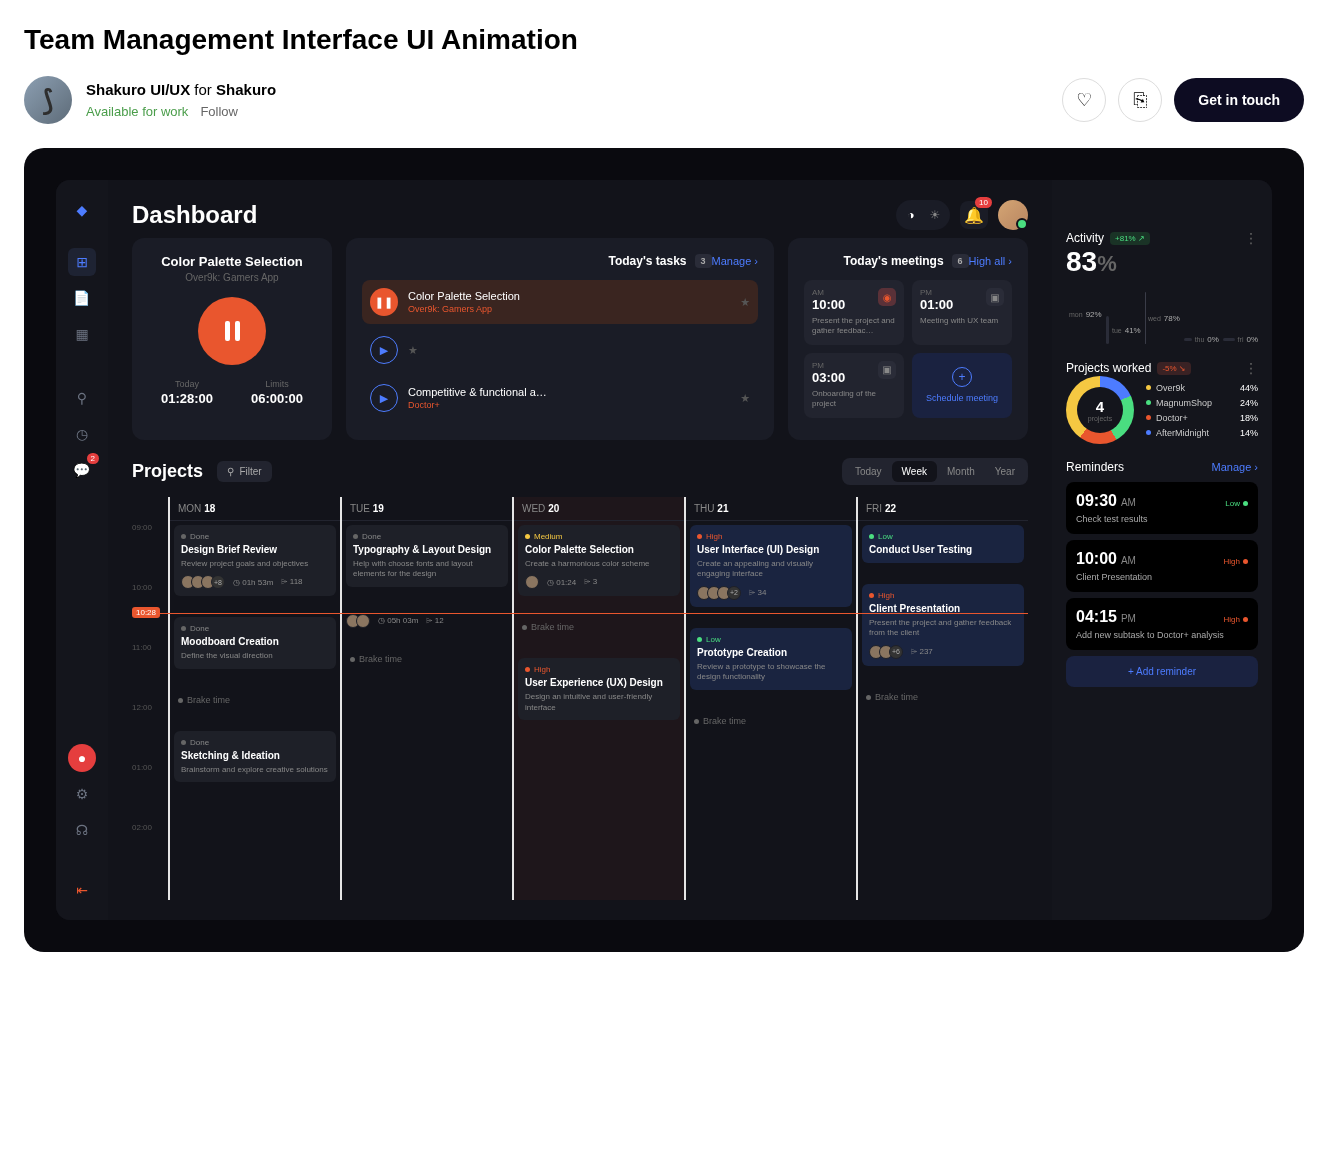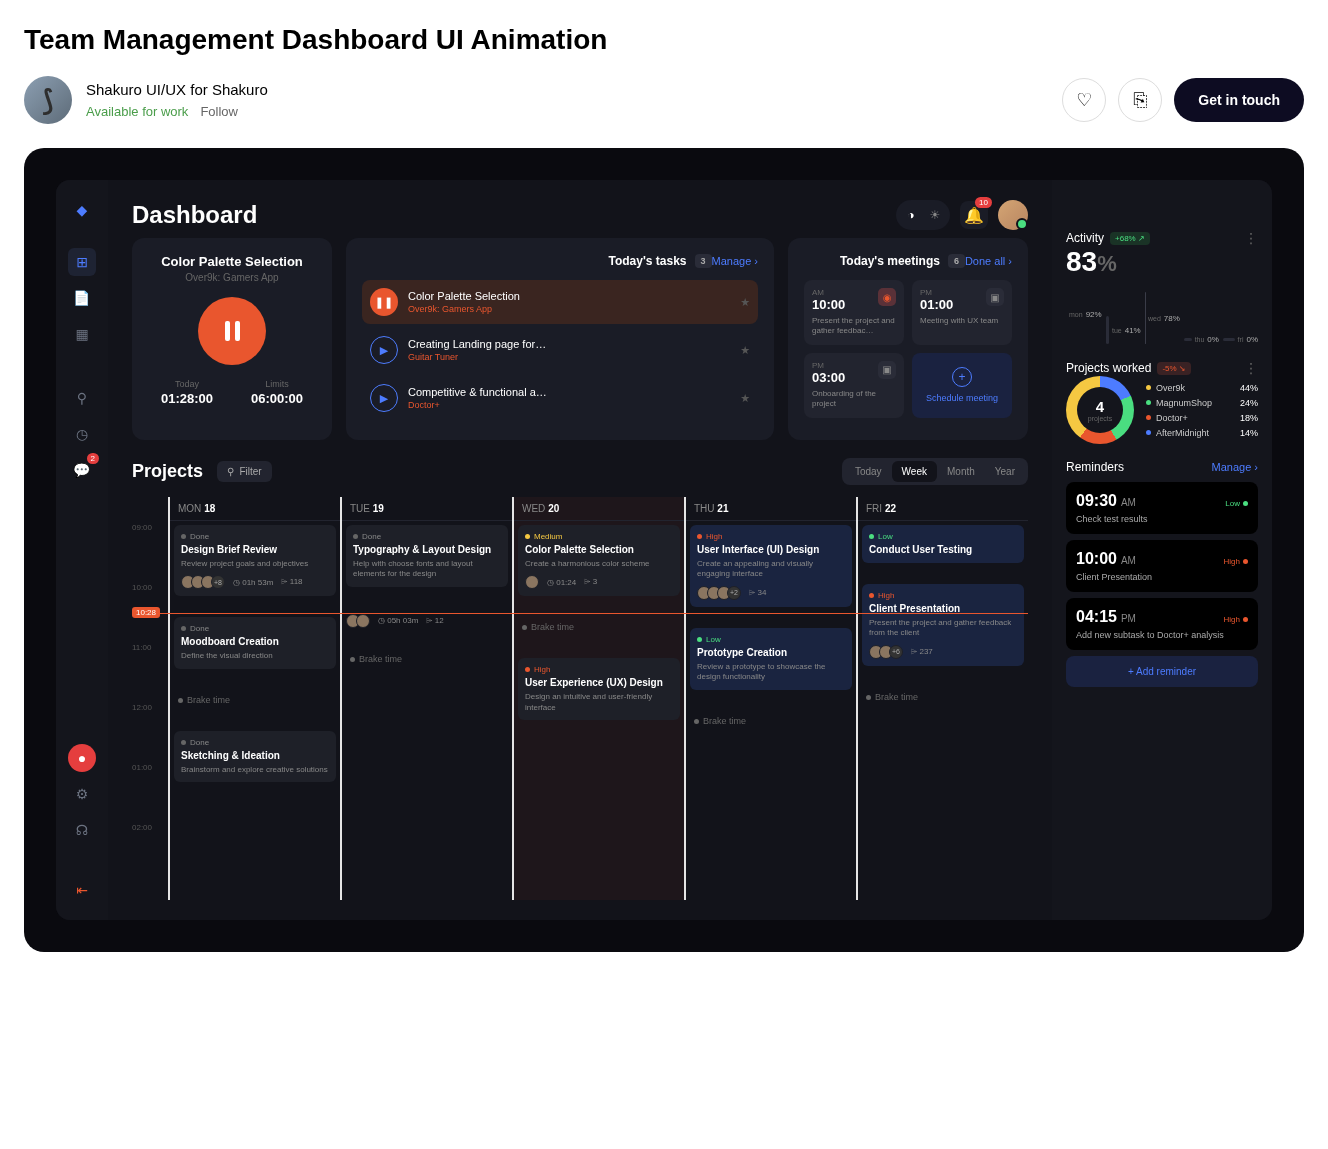--- a/index.html
+++ b/index.html
@@ -2,21 +2,21 @@
 <html><head>
 <meta charset="utf-8">
 <style>
 *{margin:0;padding:0;box-sizing:border-box;font-family:-apple-system,BlinkMacSystemFont,"Segoe UI",Helvetica,Arial,sans-serif}
 body{background:#fff;color:#000;padding:24px}
 h1{font-size:28px;font-weight:700;margin-bottom:20px}
 .header-row{display:flex;align-items:center;justify-content:space-between;margin-bottom:24px}
 .author-block{display:flex;align-items:center;gap:14px}
 .logo-circle{width:48px;height:48px;border-radius:50%;background:linear-gradient(135deg,#8c9fb2,#5d6b78);display:flex;align-items:center;justify-content:center;font-size:28px;font-weight:800;color:#2e2e2e}
 .author-line1{font-size:15px}
-.author-line1 .strong{font-weight:400}
+.author-line1 .strong{font-weight:700}
 .author-line2{display:flex;gap:12px;font-size:13px;margin-top:6px}
 .avail{color:#4a9d4a}
 .follow{color:#666}
 .right-actions{display:flex;gap:12px;align-items:center}
 .icon-btn{width:44px;height:44px;border-radius:50%;border:1px solid #ddd;background:#fff;display:flex;align-items:center;justify-content:center;cursor:pointer;font-size:18px}
 .pill-btn{background:#0d0c22;color:#fff;border:none;border-radius:28px;padding:0 24px;height:44px;font-size:14px;font-weight:700;cursor:pointer}
 .canvas-outer{background:#0a0a0f;border-radius:20px;padding:32px}
 .app{background:#12131a;border-radius:14px;display:flex;height:740px;overflow:hidden}
 .sidenav{width:52px;background:#14151c;display:flex;flex-direction:column;align-items:center;padding:16px 0;gap:8px}
 .sidenav-icon{width:28px;height:28px;border-radius:6px;display:flex;align-items:center;justify-content:center;color:#6b7280;font-size:14px;cursor:pointer;position:relative}
@@ -142,21 +142,21 @@
 .rem-prio{font-size:8px;display:flex;align-items:center;gap:3px}
 .rem-prio.low{color:#4ade80}
 .rem-prio.high{color:#e9562e}
 .rem-desc{color:#aaa;font-size:9px;margin-top:4px}
 .add-rem{background:#1a2240;color:#4d7cff;border:none;border-radius:8px;padding:10px;font-size:10px;cursor:pointer;width:100%}
 .menu-dots{color:#666;cursor:pointer;font-size:14px}
 </style>
 </head>
 <body>
 
-<h1>Team Management Dashboard UI Animation</h1>
+<h1>Team Management Interface UI Animation</h1>
 
 <div class="header-row">
   <div class="author-block">
     <div class="logo-circle">⟆</div>
     <div>
       <div class="author-line1">
         <span class="strong">Shakuro UI/UX</span>
         <span>for</span>
         <span class="strong">Shakuro</span>
       </div>
@@ -242,44 +242,40 @@
                 <div class="task-item active">
                   <div class="task-play orange">❚❚</div>
                   <div class="task-text">
                     <div class="task-name">Color Palette Selection</div>
                     <div class="task-proj">Over9k: Gamers App</div>
                   </div>
                   <div class="task-star">★</div>
                 </div>
                 <div class="task-item">
                   <div class="task-play ring">▶</div>
-                  <div class="task-text">
-                    <div class="task-name">Creating Landing page for…</div>
-                    <div class="task-proj">Guitar Tuner</div>
-                  </div>
                   <div class="task-star">★</div>
                 </div>
                 <div class="task-item">
                   <div class="task-play ring">▶</div>
                   <div class="task-text">
                     <div class="task-name">Competitive &amp; functional a…</div>
                     <div class="task-proj">Doctor+</div>
                   </div>
                   <div class="task-star">★</div>
                 </div>
               </div>
         </div>
 
         <div class="card card-meetings">
           <div class="card-head">
             <div class="card-head-title">
                   <span>Today's meetings</span>
                   <span class="count-badge">6</span>
                 </div>
-            <div class="card-link">Done all  ›</div>
+            <div class="card-link">High all  ›</div>
           </div>
           <div class="meet-grid" id="meet-grid">
                 <div class="meet-cell">
                   <div class="meet-icon discord">◉</div>
                   <div class="meet-ampm">AM</div>
                   <div class="meet-time">10:00</div>
                   <div class="meet-desc">Present the project and gather feedbac…</div>
                 </div>
                 <div class="meet-cell">
                   <div class="meet-icon cam">▣</div>
@@ -447,21 +443,21 @@
               </div>
             </div>
       </div>
     </div>
 
     <div class="right-panel">
       <div>
         <div class="rp-head">
           <div style="display:flex;gap:6px;align-items:center">
             <span class="rp-title">Activity</span>
-            <span class="trend-badge up">+68% ↗</span>
+            <span class="trend-badge up">+81% ↗</span>
           </div>
           <span class="menu-dots">⋮</span>
         </div>
         <div class="big-pct"><span>83</span><span class="pct">%</span></div>
         <div class="bars" id="activity-bars">
               <div class="bar-col">
                 <div class="bar" style="height:60px"></div>
                 <div class="bar-lbl">mon</div>
                 <div class="bar-pct">92%</div>
               </div>

